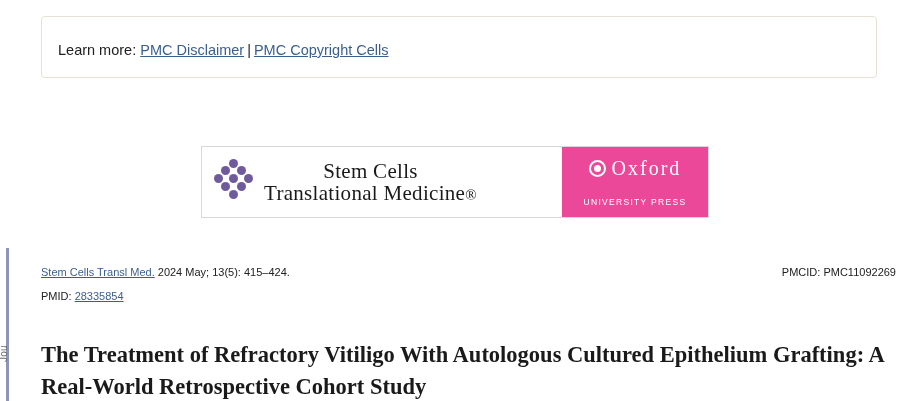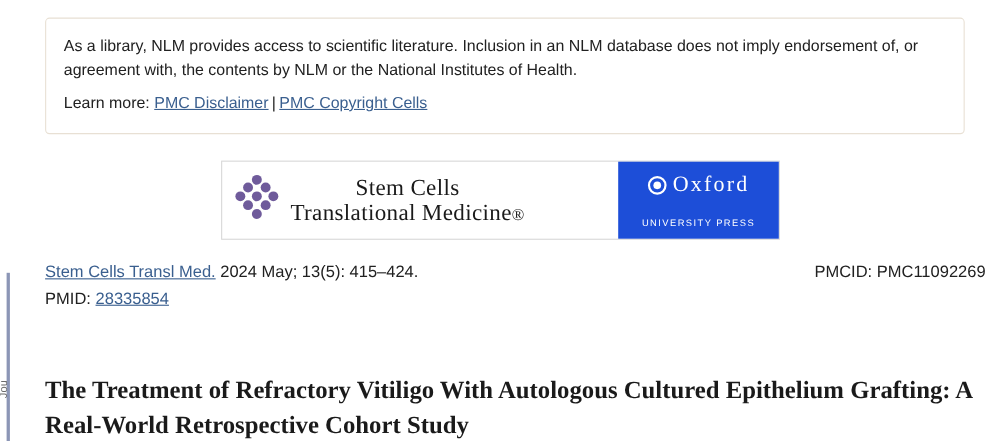--- a/index.html
+++ b/index.html
@@ -101,21 +101,21 @@
   }
   .banner-title .l2 {
     font-size: 21px;
     display: block;
   }
   .banner-title .small {
     font-size: 15px;
   }
   .banner-right {
     flex: 0 0 146px;
-    background: #1d4ed8;
+    background: #ec4899;
     color: #ffffff;
     display: flex;
     flex-direction: column;
     align-items: center;
     justify-content: center;
     font-family: "Liberation Serif", serif;
   }
   .ox-row {
     display: flex;
     align-items: center;
@@ -168,23 +168,23 @@
     font-size: 10px;
     color: #6b6b6b;
     transform: rotate(-90deg);
     transform-origin: left top;
     letter-spacing: 0.2px;
     white-space: nowrap;
   }
   .cite {
     position: absolute;
     left: 41px;
-    top: 236px;
+    top: 260px;
     width: 855px;
-    font-size: 15px;
+    font-size: 11px;
     line-height: 24px;
     color: #212121;
   }
   .cite-row {
     display: flex;
     justify-content: space-between;
     align-items: baseline;
   }
   .cite-left { text-align: left; }
   .cite-right { text-align: right; white-space: nowrap; }
@@ -199,21 +199,20 @@
     line-height: 32px;
     color: #1a1a1a;
   }
 </style>
 </head>
 <body>
 
 <div class="page">
 
   <div class="disclaimer">
-    <p>As a library, NLM provides access to scientific literature. Inclusion in an NLM database does not imply endorsement of, or agreement with, the contents by NLM or the National Institutes of Health.</p>
     <div class="learn">
       <span>Learn more:</span>
       <a class="link" href="#">PMC Disclaimer</a><span class="sep">|</span><a class="link" href="#">PMC Copyright Cells</a>
     </div>
   </div>
 
   <div class="banner">
     <div class="banner-left">
       <span class="grape">
         <i style="left:17px;top:0px;"></i>

